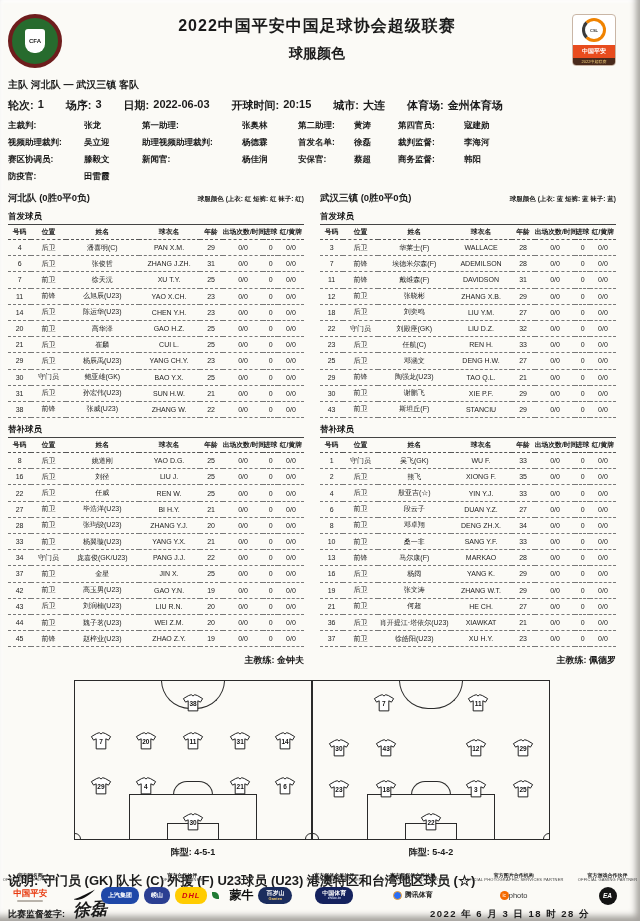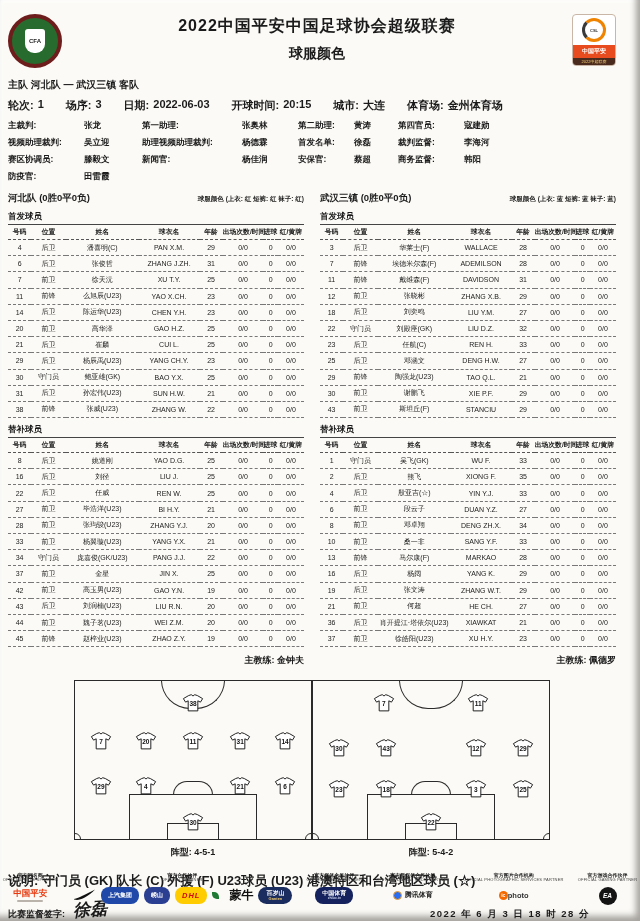--- a/index.html
+++ b/index.html
@@ -89,21 +89,21 @@
   .blue2{background:#2b3f92;color:#fff;border-radius:8px;padding:0 7px;font-size:6px;}
   .dhl{background:#ffcc00;color:#d40511;border-radius:8px;padding:0 7px;font-size:7.5px;font-style:italic;letter-spacing:1px;}
   .mengniu{color:#111;font-size:12px;gap:10px;}
   .leaf{width:7px;height:7px;background:#1f7a33;border-radius:0 70% 0 70%;display:inline-block;}
   .ganten{background:#1b2d5e;color:#fff;border-radius:9px;padding:0 8px;font-size:6px;flex-direction:column;line-height:1.1;}
   .ganten .en{font-size:4px;color:#f0c96c;}
   .cctv{background:#15225e;color:#fff;border-radius:8px;padding:0 7px;font-size:6px;flex-direction:column;line-height:1.1;}
   .cctv .en{font-size:3.5px;color:#cdd5ee;}
   .tencent{color:#222;font-size:7px;gap:3px;}
   .tdot{width:7px;height:7px;border-radius:50%;background:#2a6df5;border:1.5px solid #f5a12a;display:inline-block;}
-  .icphoto{color:#333;font-size:7.5px;gap:0;font-weight:bold;}
+  .icphoto{color:#333;font-size:7.5px;gap:0;font-weight:normal;}
   .icdot{width:9px;height:9px;border-radius:50%;background:#f56a00;color:#fff;font-size:5px;display:flex;align-items:center;justify-content:center;}
   .ea{width:18px;height:18px;border-radius:50%;background:#141414;color:#fff;font-size:6.5px;font-style:italic;}
 </style>
 </head>
 <body>
 
 <div class="paper">
   <div class="content">
 
     <div class="hdr">

